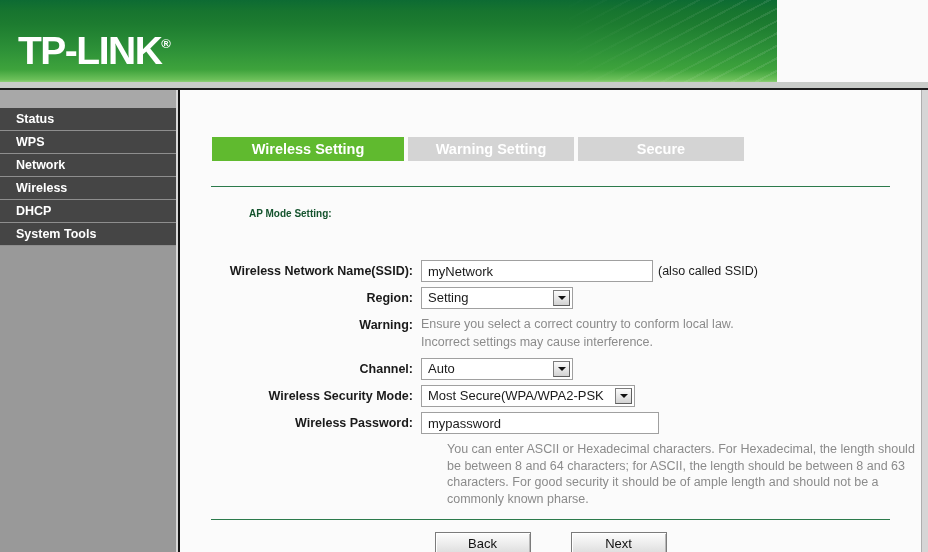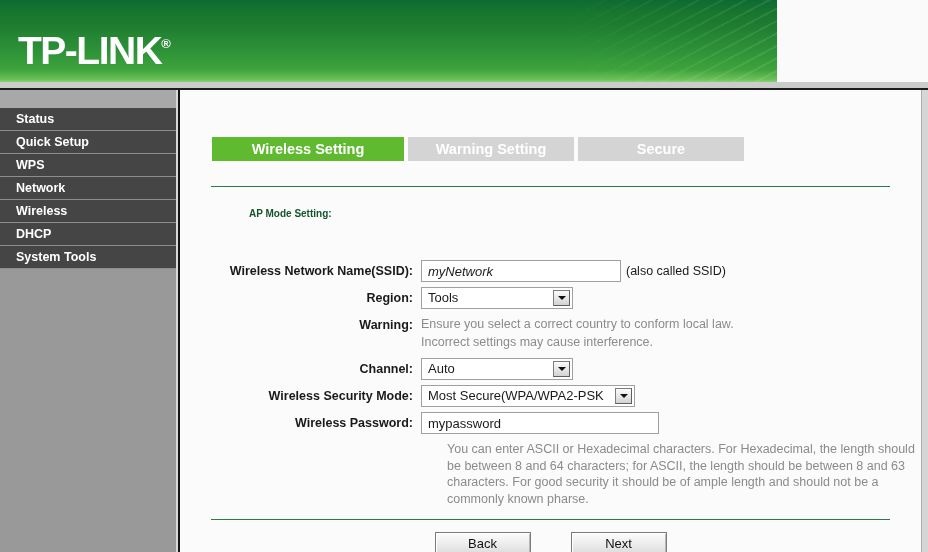--- a/index.html
+++ b/index.html
@@ -233,21 +233,21 @@
     border: 1px solid #a0a0a0;
     box-sizing: border-box;
     font-size: 13px;
     color: #1a1a1a;
     padding-left: 6px;
     display: inline-block;
     vertical-align: top;
     white-space: nowrap;
     overflow: hidden;
   }
-  .txt.ssid { width: 200px; font-style: italic; }
+  .txt.ssid { width: 232px; }
   .txt.pass { width: 238px; }
   .hint-inline {
     display: inline-block;
     font-size: 12.5px;
     color: #1a1a1a;
     margin-left: 5px;
     line-height: 22px;
     vertical-align: top;
   }
   .sel {
@@ -342,21 +342,20 @@
     <div class="banner-streaks"></div>
     <div class="logo"><span>TP-LINK</span><span class="reg">®</span></div>
   </div>
   <div class="banner-under"></div>
   <div class="banner-rule"></div>
 
   <div class="sidebar">
     <div class="sidebar-top-gap"></div>
     <div class="menu">
       <div class="menu-item">Status</div>
-      <div class="menu-item">Quick Setup</div>
       <div class="menu-item">WPS</div>
       <div class="menu-item">Network</div>
       <div class="menu-item">Wireless</div>
       <div class="menu-item">DHCP</div>
       <div class="menu-item">System Tools</div>
     </div>
     <div class="sidebar-filler"></div>
   </div>
   <div class="sidebar-edge"></div>
   <div class="content-divider"></div>
@@ -379,21 +378,21 @@
         <div class="label">Wireless Network Name(SSID):</div>
         <div class="field">
           <div class="txt ssid">myNetwork</div><span class="hint-inline">(also called SSID)</span>
         </div>
       </div>
 
       <div class="row">
         <div class="label">Region:</div>
         <div class="field">
           <div class="sel region">
-            <div class="sel-text">Tools</div>
+            <div class="sel-text">Setting</div>
             <div class="sel-arrow">
                 <i></i>
               </div>
           </div>
         </div>
       </div>
 
       <div class="row">
         <div class="label">Warning:</div>
         <div class="field">

